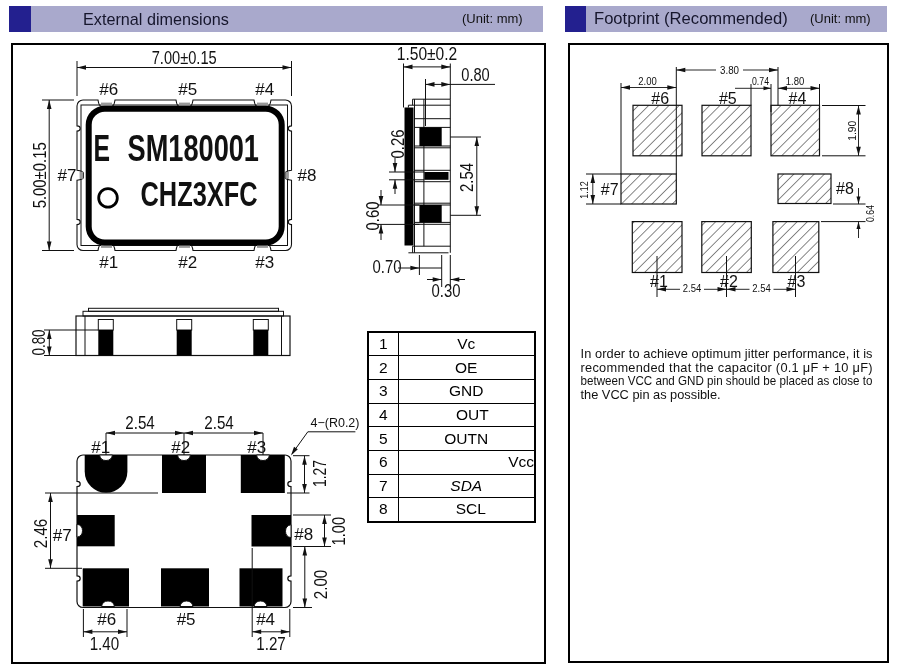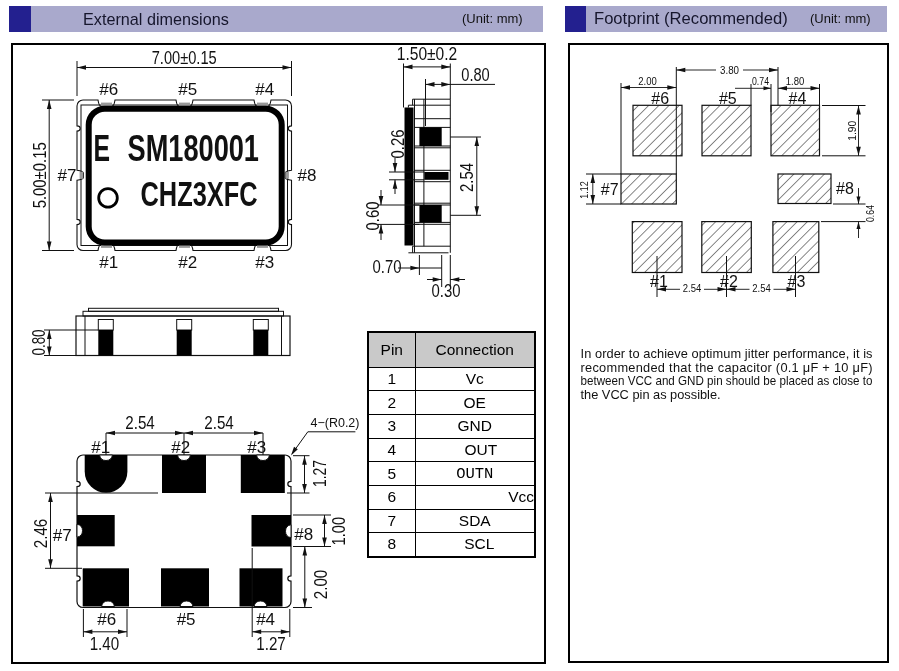--- a/index.html
+++ b/index.html
@@ -500,51 +500,47 @@
       <polygon points="795.5,289.3 786.5,291.6 786.5,287.0" fill="#111"></polygon>
       <rect x="680" y="283.5" width="24" height="10.5" fill="white"></rect>
       <rect x="749.5" y="283.5" width="24" height="10.5" fill="white"></rect>
       <text x="692" y="292" font-size="11.5" text-anchor="middle" fill="#111" font-family="Liberation Sans, sans-serif" font-weight="normal" textLength="18.5" lengthAdjust="spacingAndGlyphs">2.54</text>
       <text x="761.5" y="292" font-size="11.5" text-anchor="middle" fill="#111" font-family="Liberation Sans, sans-serif" font-weight="normal" textLength="18.5" lengthAdjust="spacingAndGlyphs">2.54</text>
     </g>
 </svg>
 
 <table class="abs" style="left:367px;top:331px;width:169px;border-collapse:collapse;border:2px solid #000;font-size:15.5px;text-align:center;">
 <tbody>
-      <tr style="height:35px;background:#c9c9c9;">
-        <td style="border:1.2px solid #000;width:47px;">Pin</td>
-        <td style="border:1.2px solid #000;">Connection</td>
-      </tr>
 <tr style="height:23.7px;">
         <td style="border:1.2px solid #000;">1</td>
         <td style="border:1.2px solid #000;margin-left:14px;">Vc</td>
       </tr>
 <tr style="height:23.7px;">
         <td style="border:1.2px solid #000;">2</td>
         <td style="border:1.2px solid #000;">OE</td>
       </tr>
 <tr style="height:23.7px;">
         <td style="border:1.2px solid #000;">3</td>
         <td style="border:1.2px solid #000;margin-top:44px;">GND</td>
       </tr>
 <tr style="height:23.7px;">
         <td style="border:1.2px solid #000;">4</td>
         <td style="border:1.2px solid #000;padding-left:12px;">OUT</td>
       </tr>
 <tr style="height:23.7px;">
         <td style="border:1.2px solid #000;">5</td>
-        <td style="border:1.2px solid #000;font-family:Liberation Mono, monospace;">OUTN</td>
+        <td style="border:1.2px solid #000;">OUTN</td>
       </tr>
 <tr style="height:23.7px;">
         <td style="border:1.2px solid #000;">6</td>
         <td style="border:1.2px solid #000;text-align:right;">Vcc</td>
       </tr>
 <tr style="height:23.7px;">
         <td style="border:1.2px solid #000;">7</td>
-        <td style="border:1.2px solid #000;">SDA</td>
+        <td style="border:1.2px solid #000;font-style:italic;">SDA</td>
       </tr>
 <tr style="height:23.7px;">
         <td style="border:1.2px solid #000;">8</td>
         <td style="border:1.2px solid #000;padding-left:9px;">SCL</td>
       </tr>
 </tbody>
   </table>
 
 <svg class="abs" style="left:0;top:0;" width="899" height="671" viewBox="0 0 899 671">
 <text x="580.5" y="358" font-size="12.8" font-family="Liberation Sans, sans-serif" fill="#111" textLength="292" lengthAdjust="spacing">In order to achieve optimum jitter performance, it is</text>

